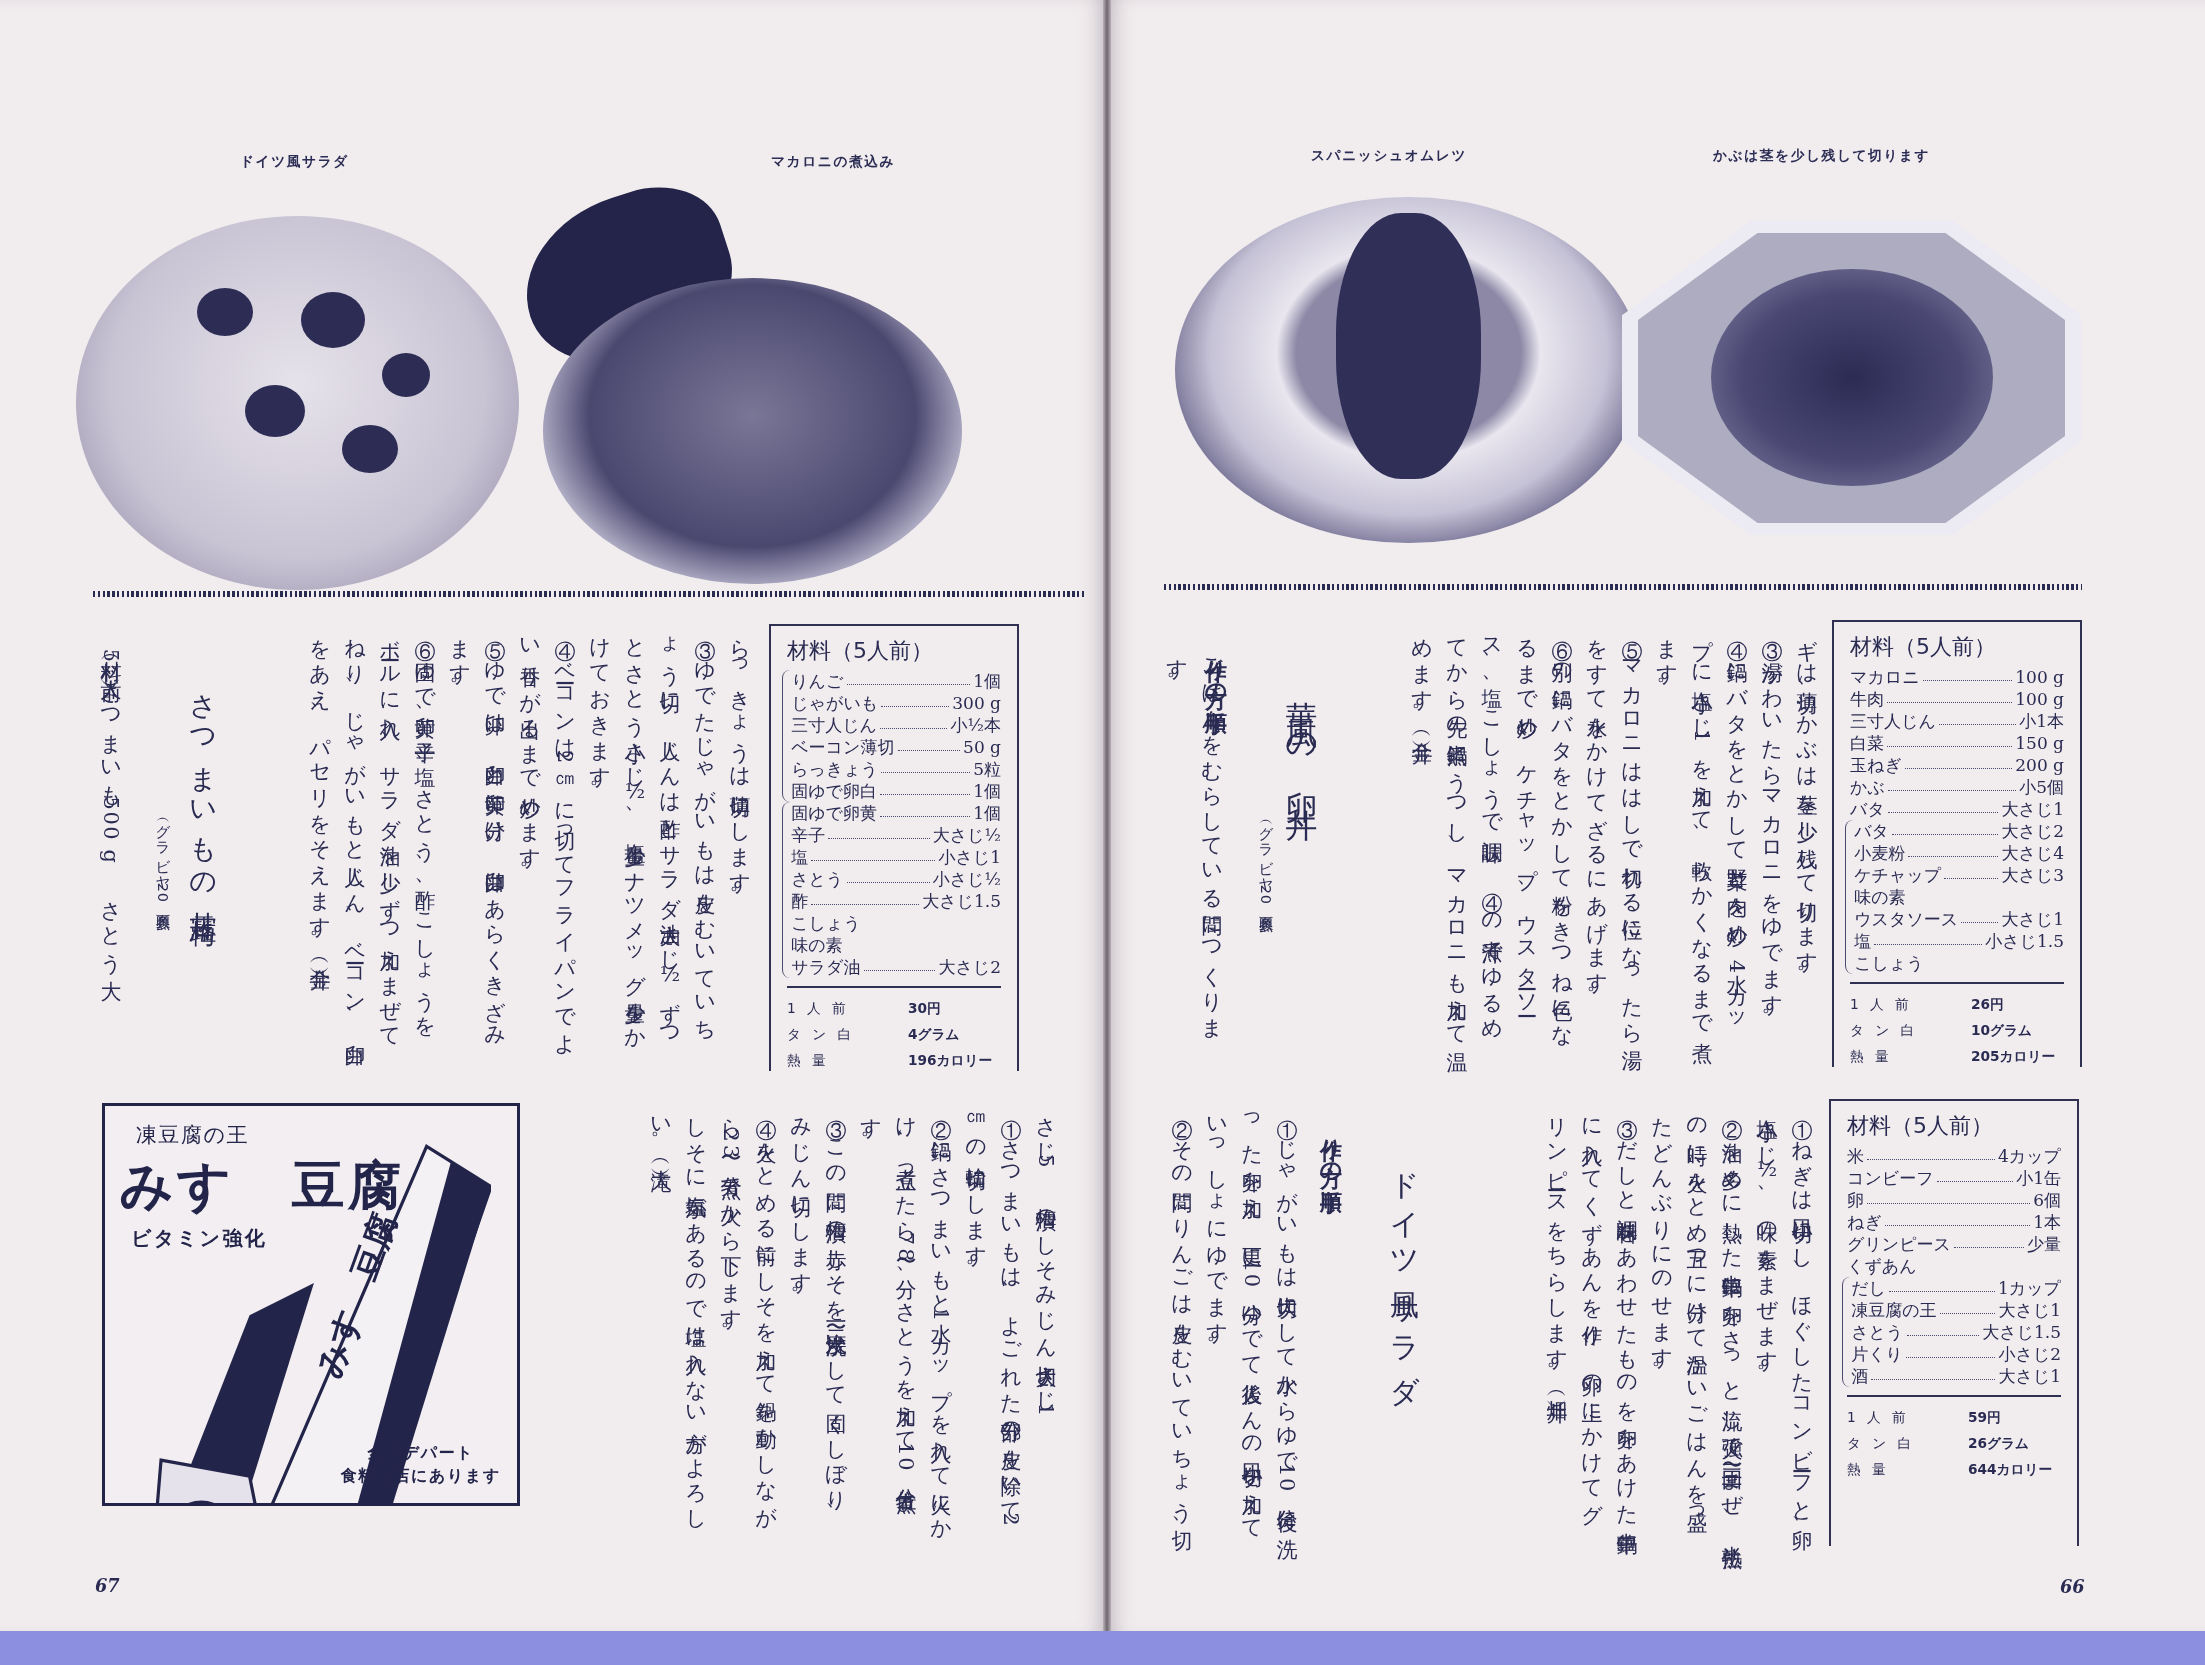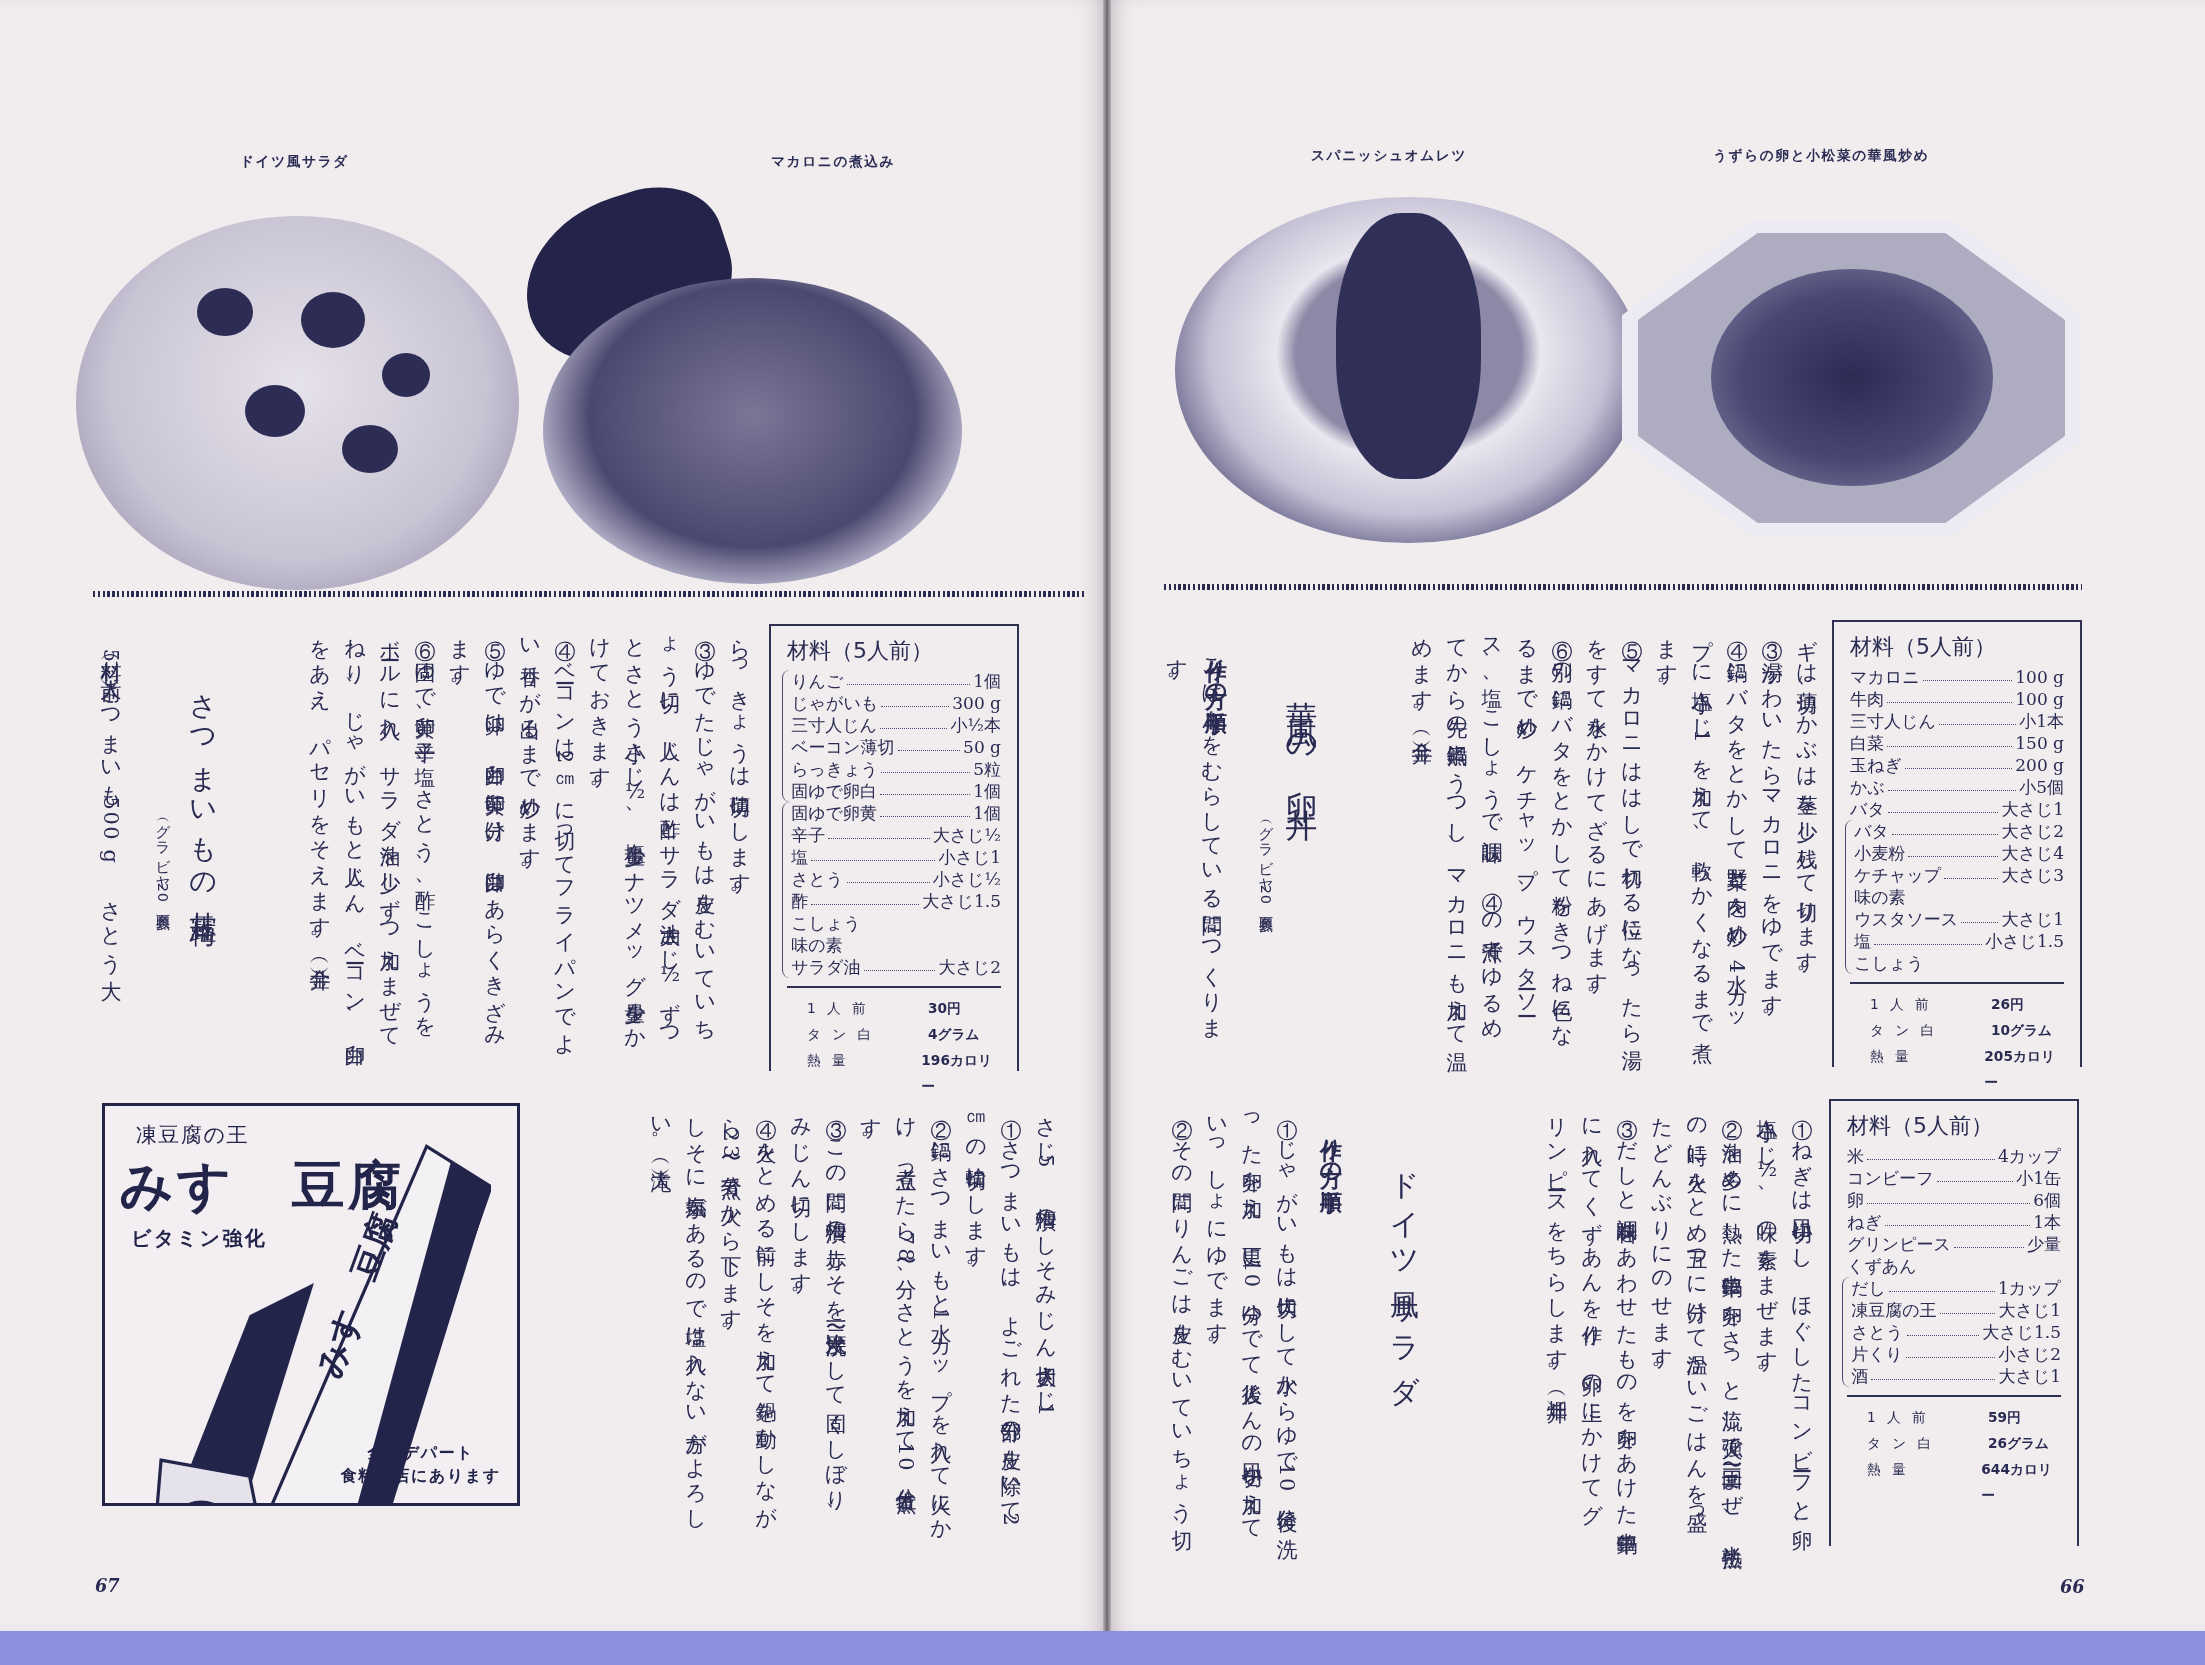--- a/index.html
+++ b/index.html
@@ -23,21 +23,21 @@
   .vsub{position:absolute;writing-mode:vertical-rl;font-size:14.5px;font-family:"DejaVu Sans","Liberation Sans",sans-serif;color:#2a2b52;letter-spacing:0.8px;}
   .vhead{position:absolute;writing-mode:vertical-rl;font-size:22px;font-weight:bold;font-family:"DejaVu Sans","Liberation Sans",sans-serif;color:#2a2b52;}
   
   .ibox{position:absolute;border:2.4px solid #2f3052;border-bottom:none;padding:9.7px 16px 4.8px 16px;box-sizing:border-box;font-size:17px;color:#2a2b52;}
   .ibox .ihead{font-family:"DejaVu Sans","Liberation Sans",sans-serif;font-size:22px;margin-bottom:4.8px;}
   .ibox .row{display:flex;justify-content:space-between;line-height:22px;white-space:nowrap;}
   .ibox .row .dots{flex:1;border-bottom:1.6px dotted #4a4b70;margin:0 3.2px 7.2px 3.2px;}
   .ibox .grp{border-left:1.6px solid #4a4b70;border-radius:8px 0 0 8px;padding-left:8px;margin-left:-4.8px;}
   .ibox .nut{border-top:2.4px solid #2f3052;margin-top:8px;padding-top:6.4px;font-family:"DejaVu Sans","Liberation Sans",sans-serif;font-size:13.7px;}
   .ibox .nrow{display:flex;line-height:26px;}
-  .ibox .nrow .nl{width:121px;letter-spacing:11.3px;margin-left:20px;}
+  .ibox .nrow .nl{width:121px;letter-spacing:11.3px;}
   .ibox .nrow .nv{font-weight:bold;}
   
   .ad{position:absolute;left:102px;top:1103px;width:412px;height:397px;border:3.2px solid #23244a;background:#f2eef1;overflow:hidden;}
   .ad .tag{position:absolute;left:17.7px;top:14.5px;font-family:"DejaVu Sans","Liberation Sans",sans-serif;font-size:21px;color:#23244a;letter-spacing:1.6px;margin-left:13px;}
   .ad .brand{position:absolute;left:14.5px;top:45px;font-size:53px;font-weight:bold;color:#23244a;letter-spacing:3.2px;font-family:"DejaVu Sans","Liberation Sans",sans-serif;}
   .ad .vit{position:absolute;left:26px;top:119px;font-family:"DejaVu Sans","Liberation Sans",sans-serif;font-size:20px;font-weight:bold;color:#23244a;letter-spacing:2.4px;}
   .ad .where{position:absolute;right:16px;bottom:16px;text-align:center;font-family:"DejaVu Sans","Liberation Sans",sans-serif;font-size:16px;font-weight:bold;color:#23244a;line-height:22.5px;letter-spacing:1.6px;}
   .ad .box3d{position:absolute;left:48px;top:32px;width:338px;height:419px;}
   .pagenum{position:absolute;font-size:17.7px;font-style:italic;font-weight:bold;color:#2a2b52;}
 </style>
@@ -46,21 +46,21 @@
 
 <div class="spread">
   <div class="page left"></div>
   <div class="page right"></div>
   <div class="gutter"></div>
   <div class="bottom-band"></div>
 
   <div class="caption" style="left:240px;top:153px;">ドイツ風サラダ</div>
   <div class="caption" style="left:771px;top:153px;">マカロニの煮込み</div>
   <div class="caption" style="left:1311px;top:147px;">スパニッシュオムレツ</div>
-  <div class="caption" style="left:1713px;top:147px;">うずらの卵と小松菜の華風炒め</div>
+  <div class="caption" style="left:1713px;top:147px;">かぶは茎を少し残して切ります</div>
 
   <div class="photo" style="left:76px;top:216px;width:443px;height:374px;">
     <div class="plate" style="left:0;top:0;width:443px;height:374px;background:radial-gradient(ellipse at 50% 45%,#e6e2ea 0%,#c9c4d4 60%,#8d88a4 92%,#5a5678 100%);"></div>
     <div class="plate" style="left:121px;top:72px;width:56px;height:48px;background:#2d2c55;"></div>
     <div class="plate" style="left:225px;top:76px;width:64px;height:56px;background:#2d2c55;"></div>
     <div class="plate" style="left:169px;top:169px;width:60px;height:52px;background:#2d2c55;"></div>
     <div class="plate" style="left:266px;top:209px;width:56px;height:48px;background:#2d2c55;"></div>
     <div class="plate" style="left:306px;top:137px;width:48px;height:44px;background:#2d2c55;"></div>
   </div>
   <div class="photo" style="left:523px;top:181px;width:467px;height:411px;">

